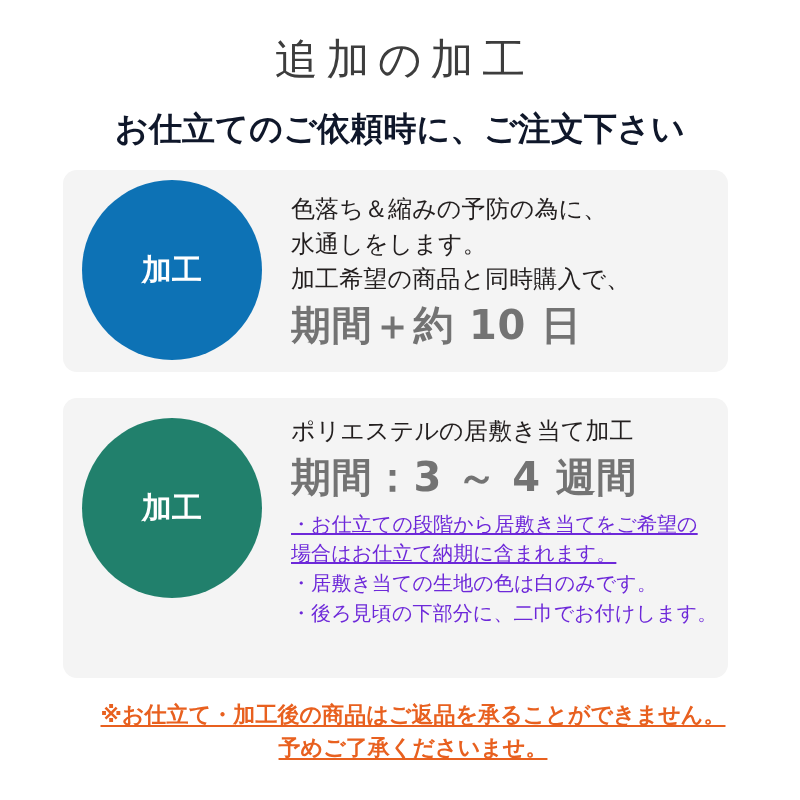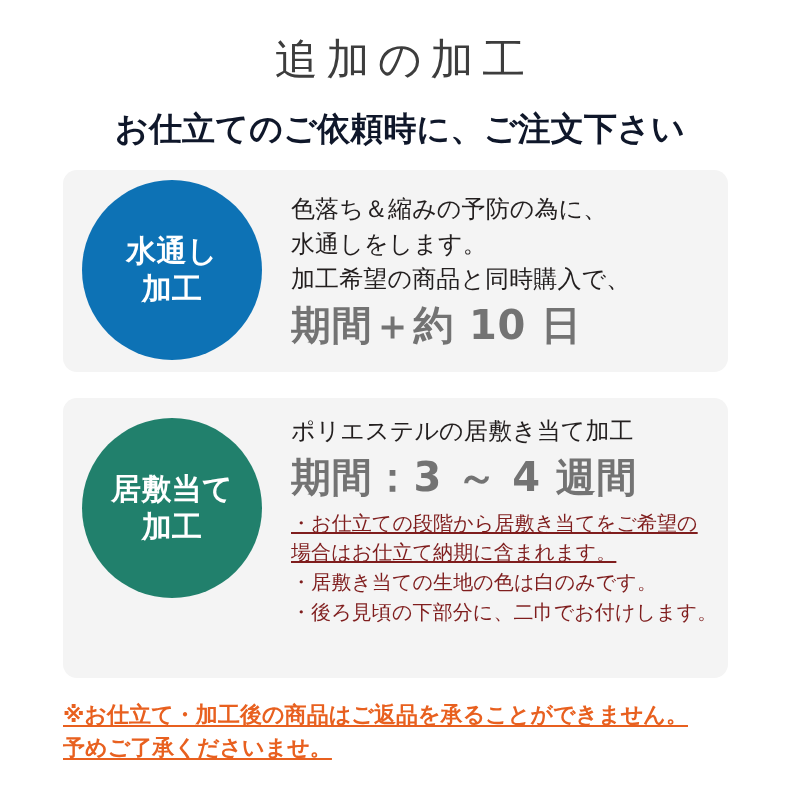--- a/index.html
+++ b/index.html
@@ -103,69 +103,67 @@
     font-weight: 700;
     font-size: 40px;
     line-height: 1.42;
     letter-spacing: 0.02em;
     white-space: nowrap;
   }
   .notes { margin-top: 4px; }
   .note-line {
     font-size: 20px;
     line-height: 1.48;
-    color: #7f1d1d;
+    color: #6d28d9;
     letter-spacing: 0.005em;
     white-space: nowrap;
-    font-family: Liberation Mono, monospace;
   }
   .note-line.underline { text-decoration: underline; text-underline-offset: 2px; }
 
   
   .footer {
     position: absolute;
     left: 63px;
     top: 698px;
     width: 700px;
   }
   .footer-line {
     font-size: 22px;
     line-height: 1.52;
     color: #e8601f;
     font-weight: 700;
     letter-spacing: 0.003em;
     text-decoration: underline;
     text-underline-offset: 3px;
     white-space: nowrap;
+    text-align: center;
   }
 </style>
 </head>
 <body>
 
 <div class="page">
 
   <div class="title">追加の加工</div>
   <div class="subtitle">お仕立てのご依頼時に、ご注文下さい</div>
 
   <div class="card" id="card-mizutooshi">
     <div class="badge">
-      <span class="badge-line">水通し</span>
       <span class="badge-line">加工</span>
     </div>
     <div class="body" style="top:22px;">
       <div class="lead-line">色落ち＆縮みの予防の為に、</div>
       <div class="lead-line">水通しをします。</div>
       <div class="lead-line">加工希望の商品と同時購入で、</div>
       <div class="highlight">期間＋約 10 日</div>
     </div>
   </div>
 
   <div class="card" id="card-ishikiate">
     <div class="badge">
-      <span class="badge-line">居敷当て</span>
       <span class="badge-line">加工</span>
     </div>
     <div class="body" style="top:16px;">
       <div class="lead-line">ポリエステルの居敷き当て加工</div>
       <div class="highlight">期間：3 ～ 4 週間</div>
       <div class="notes">
         <div class="note-line underline">・お仕立ての段階から居敷き当てをご希望の</div>
         <div class="note-line underline">場合はお仕立て納期に含まれます。</div>
         <div class="note-line">・居敷き当ての生地の色は白のみです。</div>
         <div class="note-line">・後ろ見頃の下部分に、二巾でお付けします。</div>

